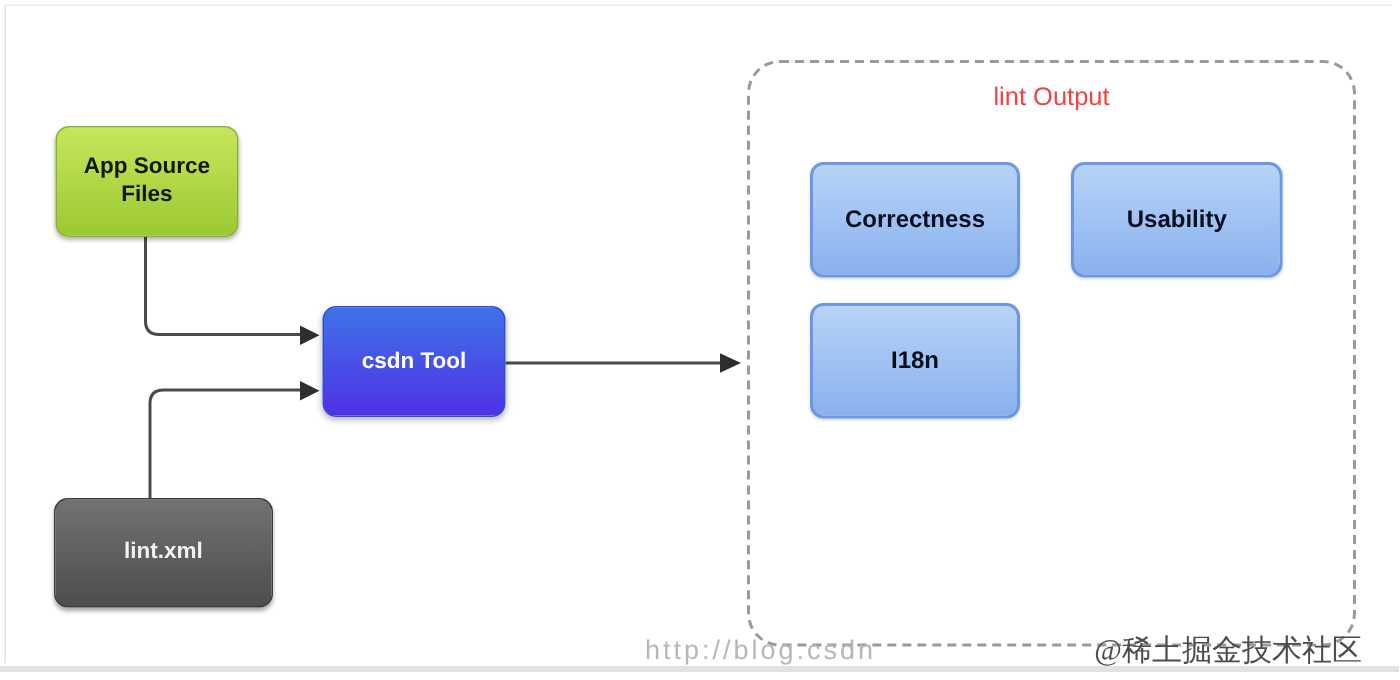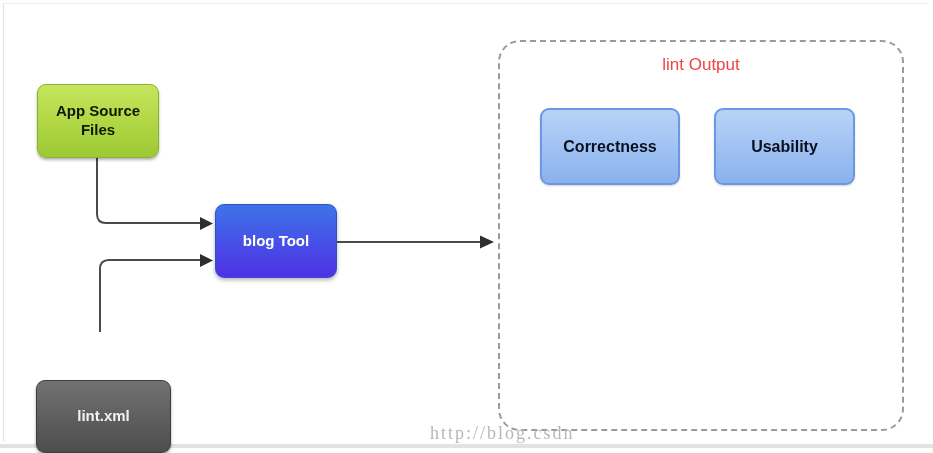--- a/index.html
+++ b/index.html
@@ -40,26 +40,25 @@
   }
   .node-green {
     left: 37px; top: 84px; width: 122px; height: 74px;
     background: linear-gradient(#c6e65c, #9cc932);
     border: 1px solid #8ab22c;
     color: #101800;
     box-shadow: 0 2px 3px rgba(0,0,0,0.3);
     padding: 19px 8px;
   }
   .node-dark {
-    left: 36px; top: 332px; width: 135px; height: 73px;
+    left: 36px; top: 332px; width: 146px; height: 73px;
     background: linear-gradient(#727272, #4d4d4d);
     border: 1px solid #3d3d3d;
     color: #f2f2f2;
     box-shadow: 0 2px 3px rgba(0,0,0,0.35);
-    margin-top: 48px;
   }
   .node-blue {
     left: 215px; top: 204px; width: 122px; height: 74px;
     background: linear-gradient(#3e73e8, #4f31e5);
     border: 1px solid #3050c8;
     color: #ffffff;
     box-shadow: 0 2px 4px rgba(0,0,0,0.3);
   }
 
   .output-group {
@@ -101,21 +100,21 @@
     font-weight: bold;
     font-size: 16px;
     box-shadow: 0 1px 2px rgba(0,0,0,0.18);
   }
 
   .wm-url {
     position: absolute;
     left: 430px; top: 423px;
     z-index: 3;
     color: #b7b7b7;
-    font-family: Liberation Serif, serif;
+    font-family: Liberation Sans, sans-serif;
     font-size: 18px;
     letter-spacing: 2px;
     white-space: nowrap;
   }
   .wm-cn {
     position: absolute;
     right: 25px; top: 420px;
     z-index: 4;
     color: #4c4c4c;
     font-family: "Liberation Serif", "DejaVu Serif", serif;
@@ -140,29 +139,31 @@
     <polygon points="200,254 213,260.5 200,267" fill="#2e2e2e"></polygon>
 
     <path d="M 337 242 L 481 242" fill="none" stroke="#4a4a4a" stroke-width="2"></path>
     <polygon points="480,235.5 494,242 480,248.5" fill="#2e2e2e"></polygon>
   </svg>
 
   <div class="node node-green">App Source Files</div>
 
   <div class="node node-dark">lint.xml</div>
 
-  <div class="node node-blue">blog Tool</div>
+  <div class="node node-blue">csdn Tool</div>
 
   <div class="output-group">
     <div class="group-title">
       <div>lint Output</div>
     </div>
     <div class="category-grid">
       <div class="cat-box">Correctness</div>
       <div class="cat-box">Usability</div>
+      <div class="cat-box">I18n</div>
     </div>
   </div>
 
   <div class="wm-url">http://blog.csdn</div>
+  <div class="wm-cn">@稀土掘金技术社区</div>
 
   <div class="bottom-strip"></div>
 
 </div>
 
 </body></html>

